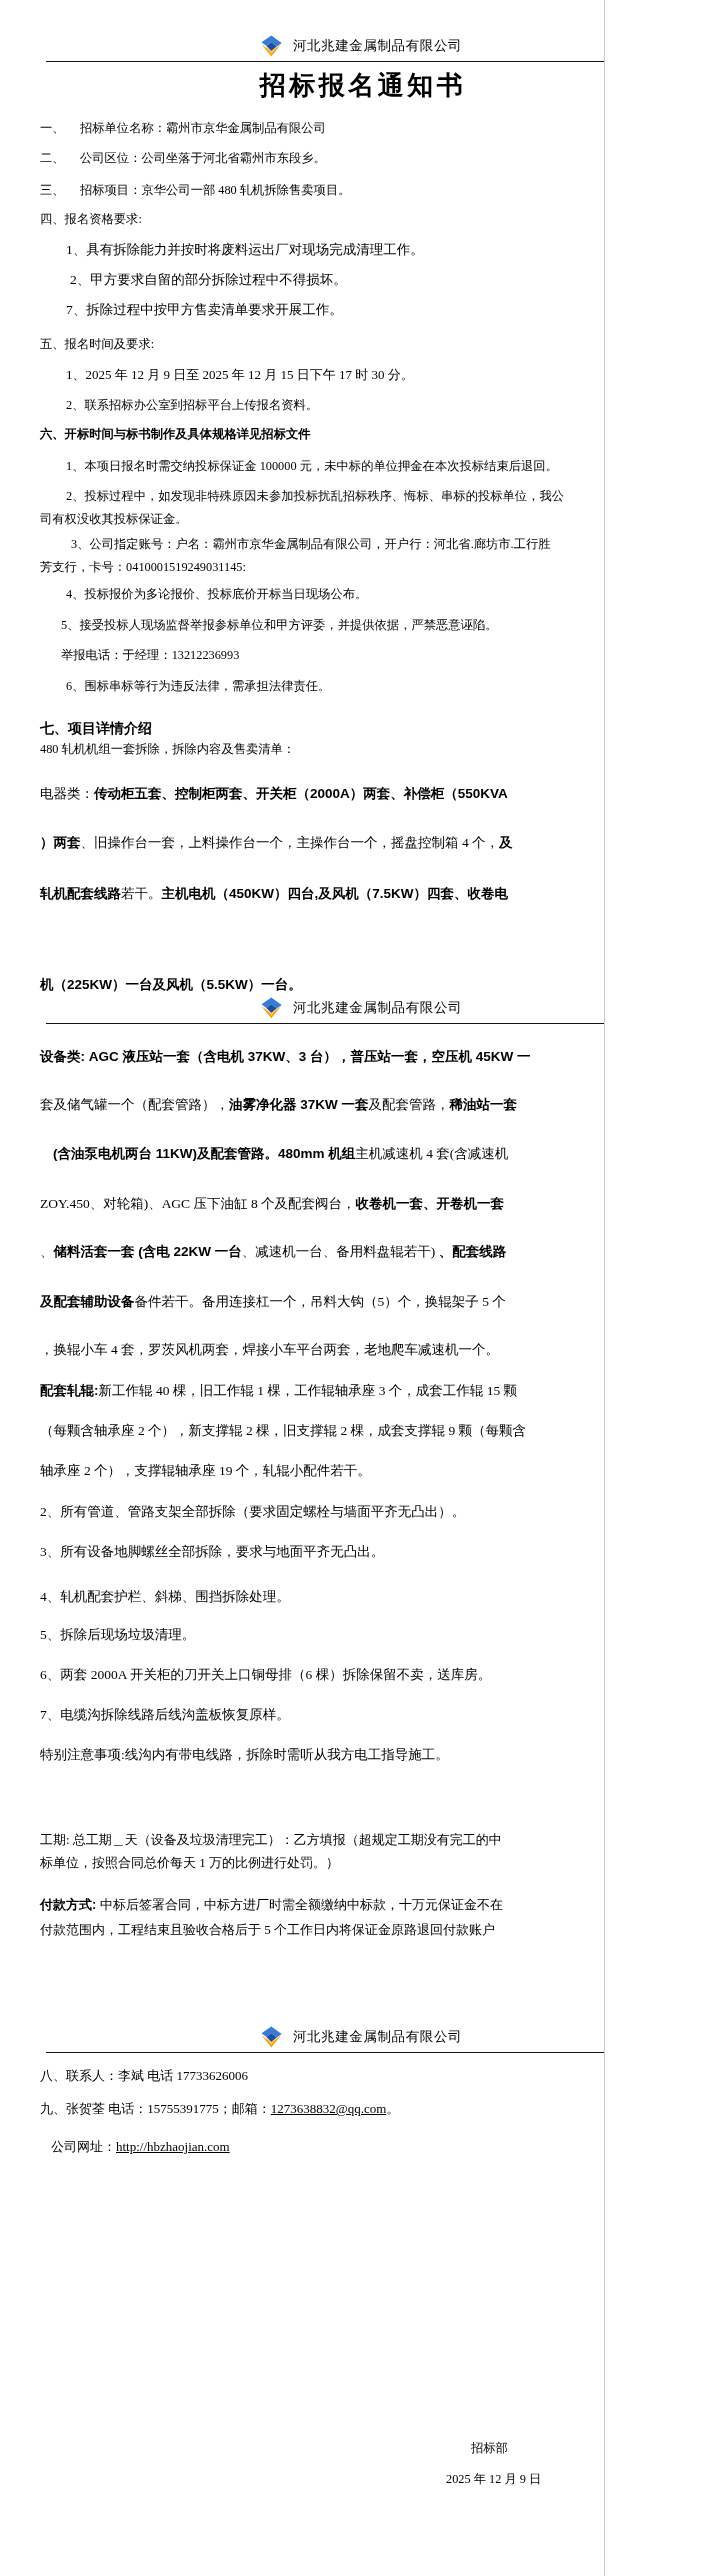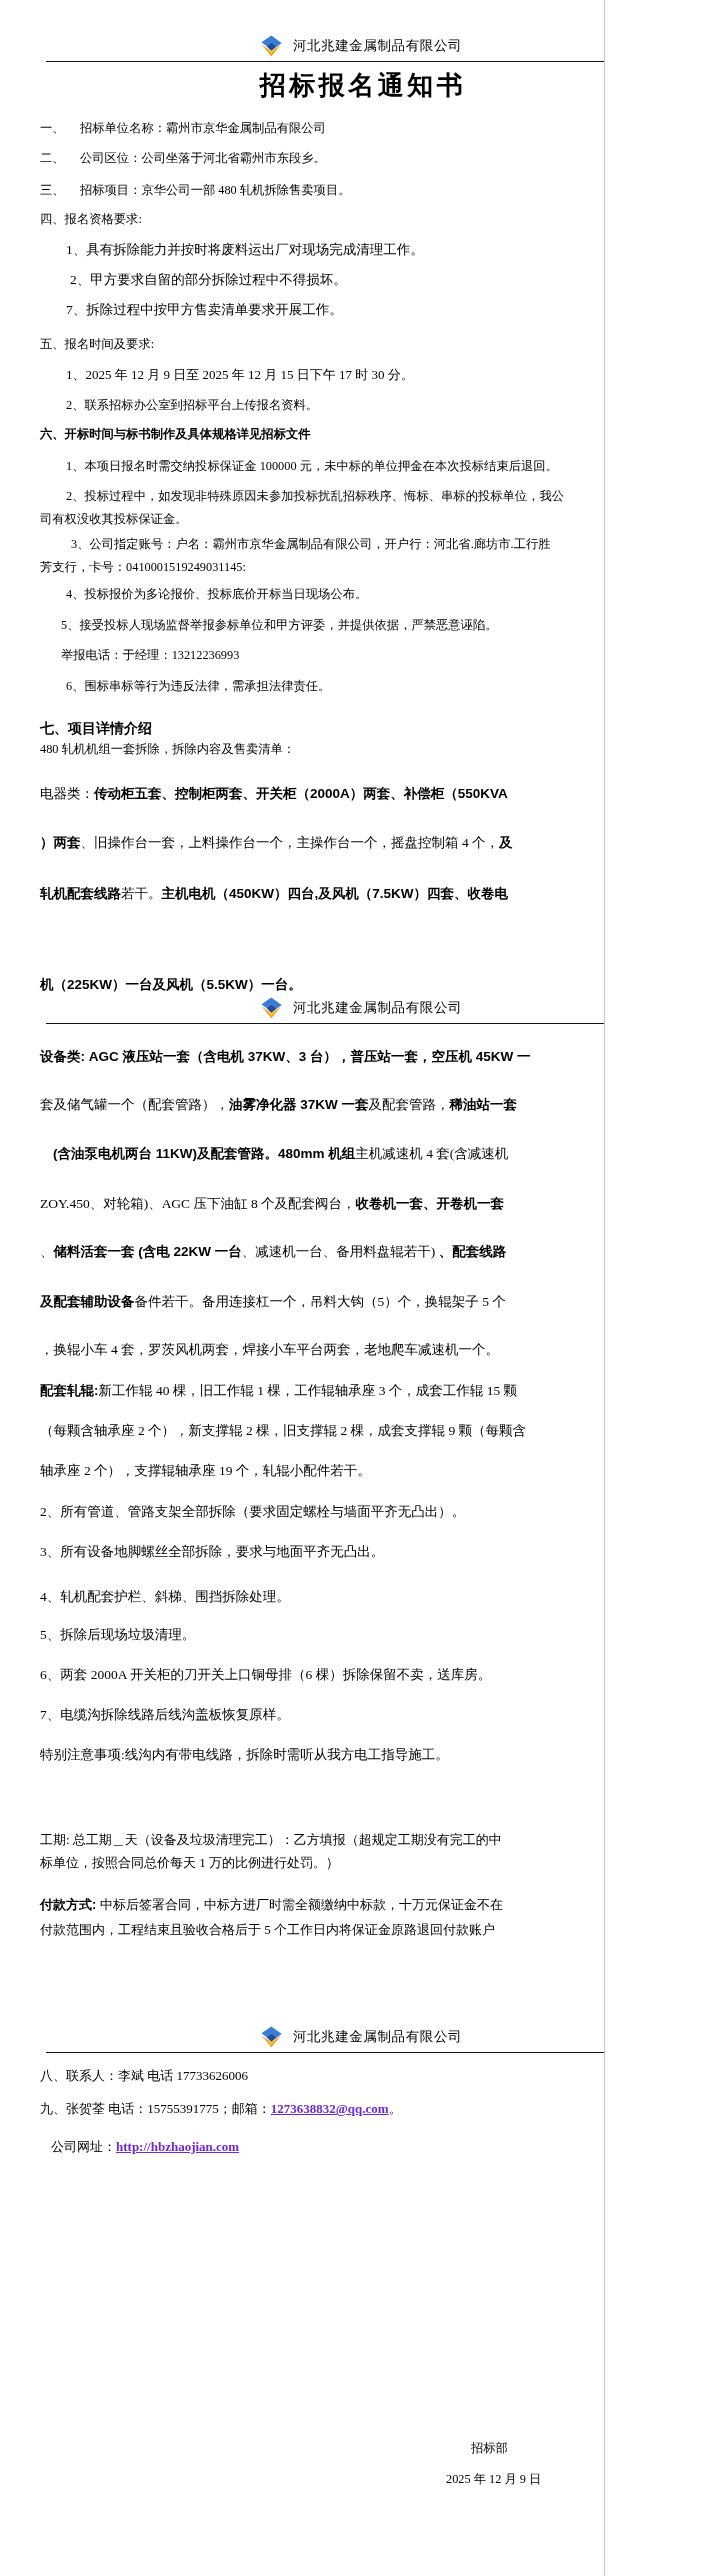--- a/index.html
+++ b/index.html
@@ -46,24 +46,23 @@
     position:absolute;
     white-space:pre;
     line-height:1.3;
   }
   .ln span,.ln a{white-space:pre;}
   .b{
     font-family:"Liberation Sans","DejaVu Sans",sans-serif;
     font-weight:700;
   }
   .lnk{
-    color:#6d28d9;
+    color:#000000;
     text-decoration:underline;
     cursor:pointer;
-    font-weight:bold;
   }
 </style>
 </head>
 <body>
 
 <div class="stage" id="stage">
 
   <div class="doc-header hd1">
     <svg class="logo" viewBox="0 0 40 36" aria-hidden="true">
       <path d="M20 1 L37 13 L29 19 L20 12 L12 18 L4 12 Z" fill="#3a7bd5"></path>

